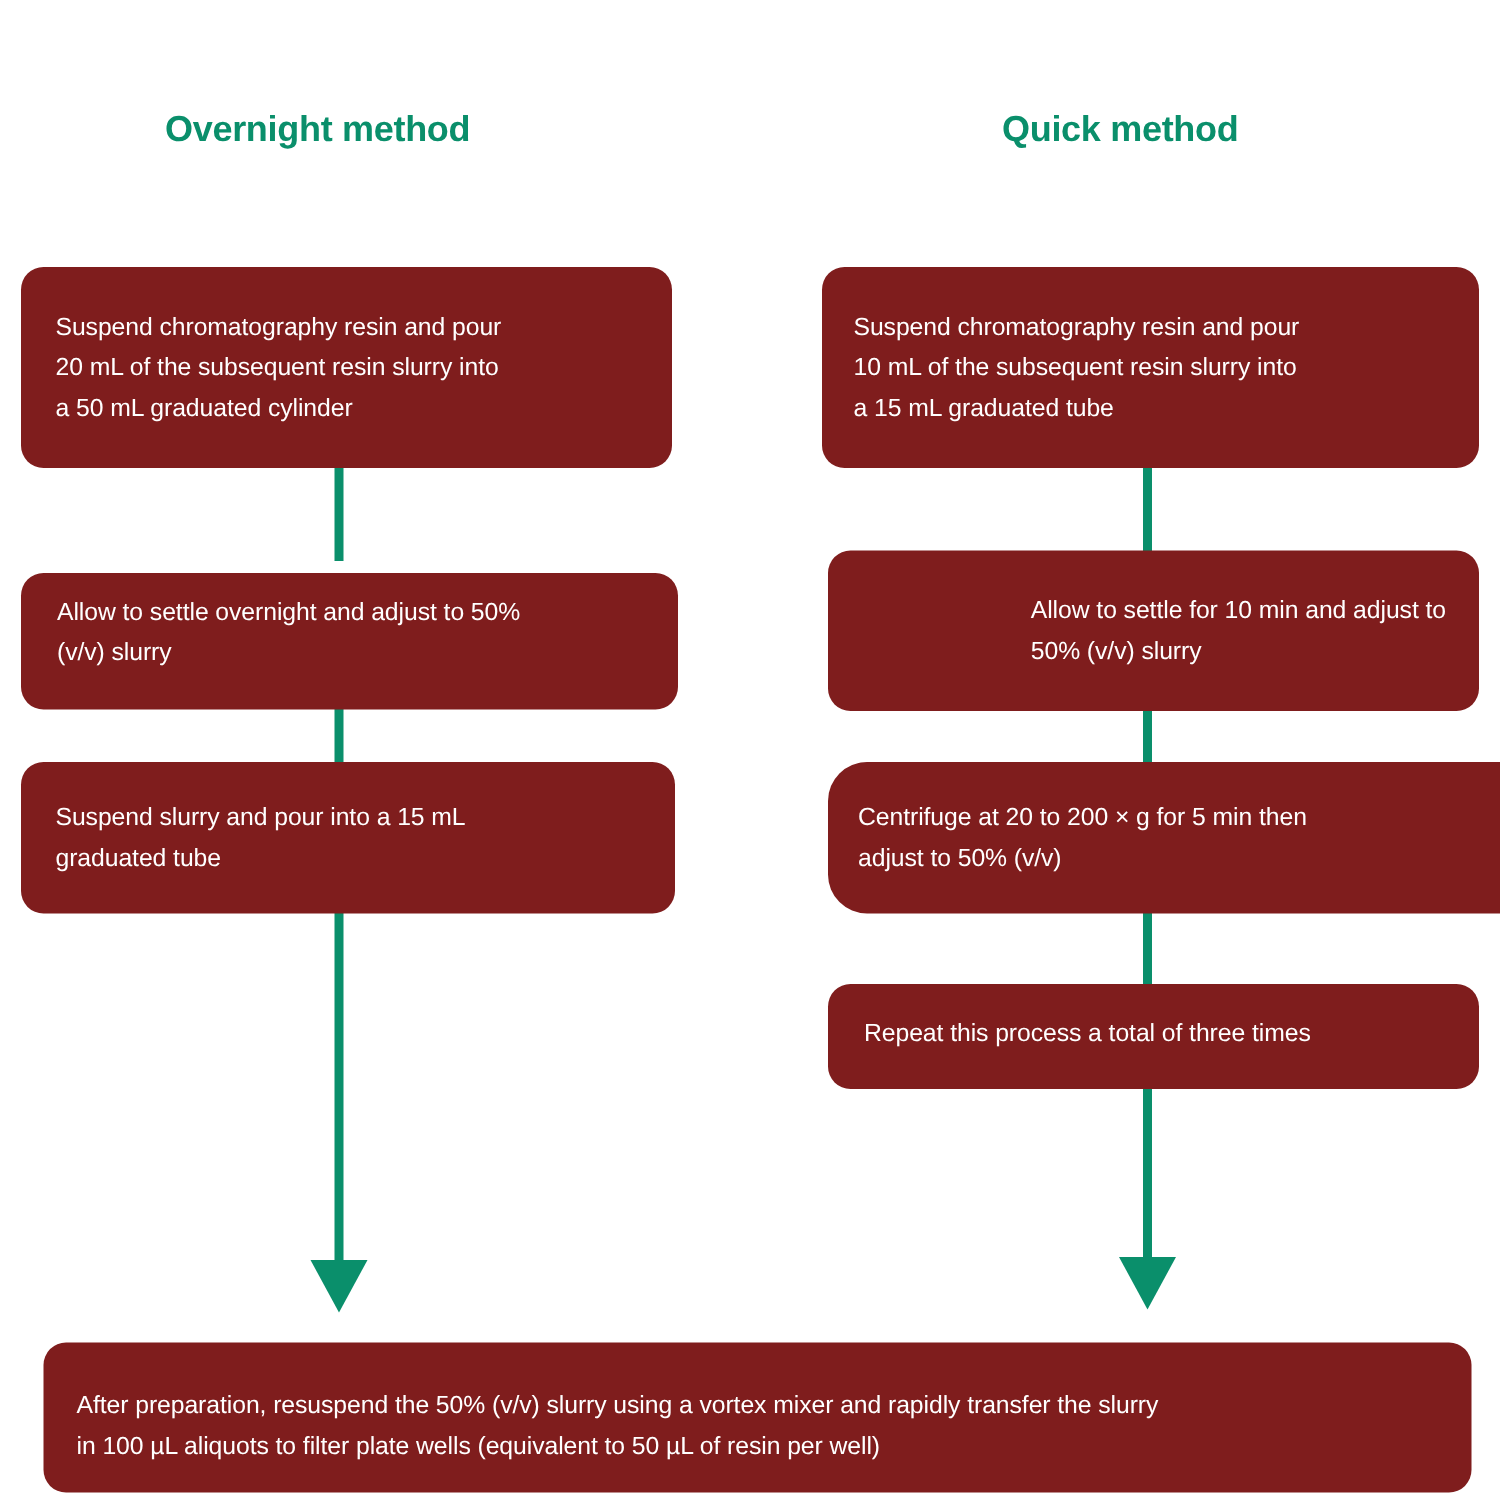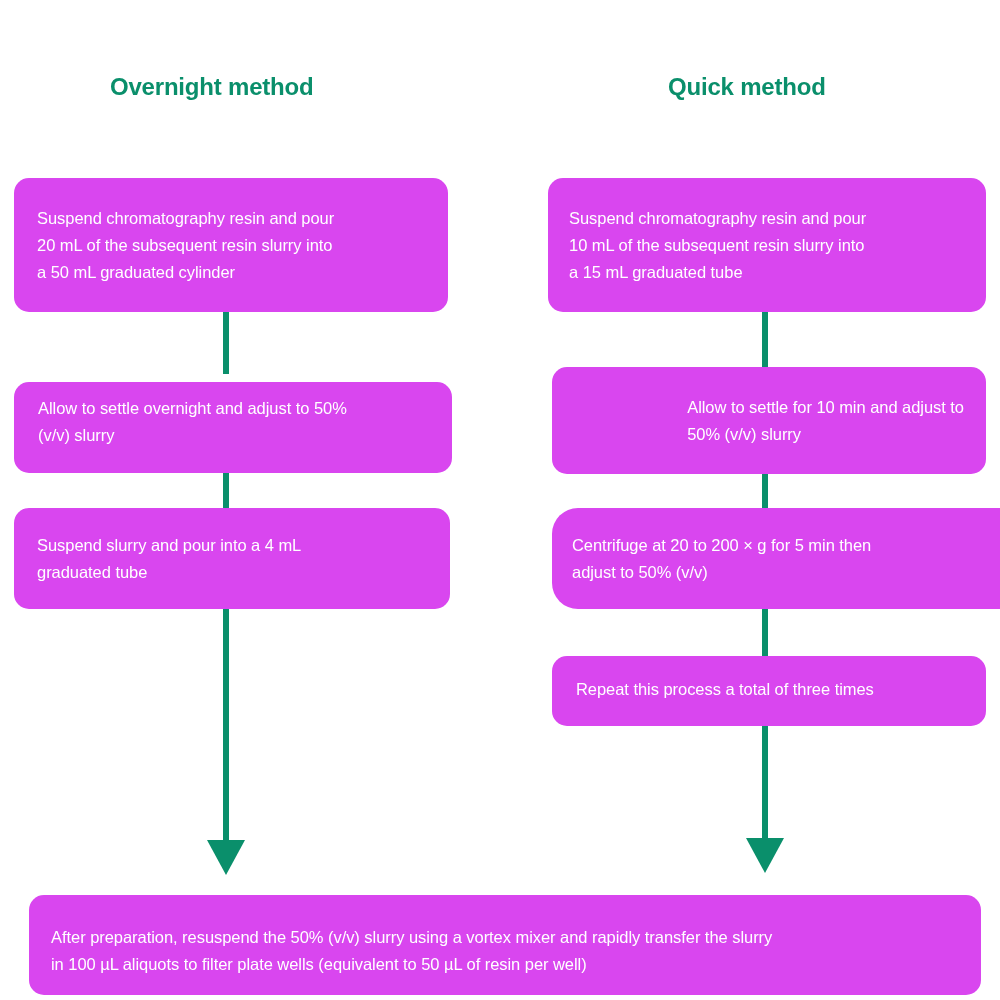--- a/index.html
+++ b/index.html
@@ -28,21 +28,21 @@
     font-weight: bold;
     color: #0a8f6b;
     letter-spacing: -0.2px;
     white-space: nowrap;
   }
   #title-overnight { left: 110px; top: 35px; }
   #title-quick     { left: 668px; top: 35px; }
 
   .node {
     position: absolute;
-    background: #d946ef;
+    background: #7f1d1d;
     border-radius: 15px;
     box-sizing: border-box;
     color: #ffffff;
     display: flex;
     align-items: center;
     z-index: 2;
   }
   .node-text {
     font-size: 16.5px;
     line-height: 27px;
@@ -108,21 +108,21 @@
   </div>
   <div class="connector" id="conn-l1"></div>
 
   <div class="node" id="node-l2">
     <span class="node-text">Allow to settle overnight and adjust to 50%
 (v/v) slurry</span>
   </div>
   <div class="connector" id="conn-l2"></div>
 
   <div class="node" id="node-l3">
-    <span class="node-text">Suspend slurry and pour into a 4 mL
+    <span class="node-text">Suspend slurry and pour into a 15 mL
 graduated tube</span>
   </div>
   <div class="connector" id="conn-l3"></div>
   <div class="arrowhead" id="arrow-left"></div>
 
   <div class="node" id="node-r1">
     <span class="node-text">Suspend chromatography resin and pour
 10 mL of  the subsequent resin slurry into
 a 15 mL graduated tube</span>
   </div>

